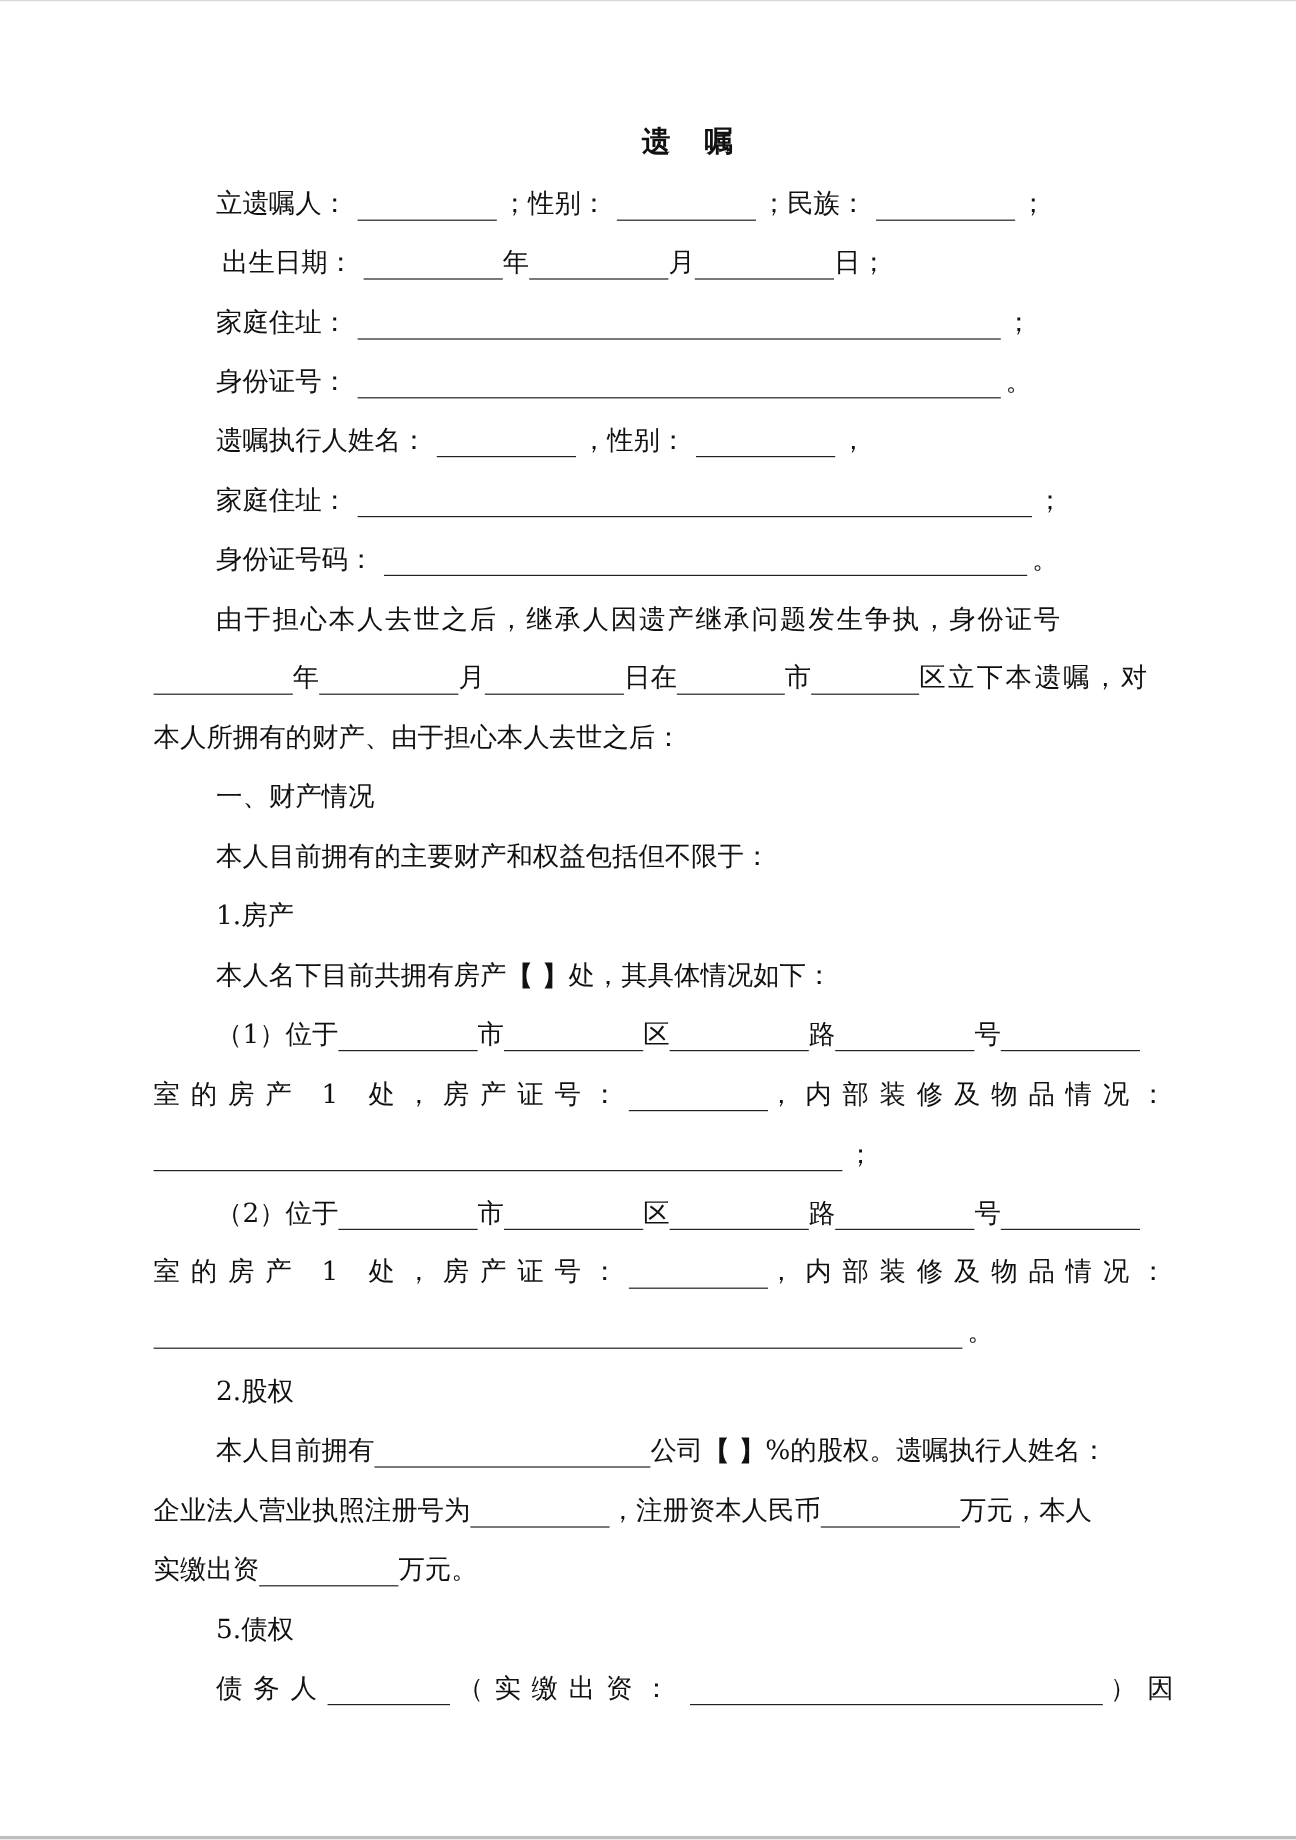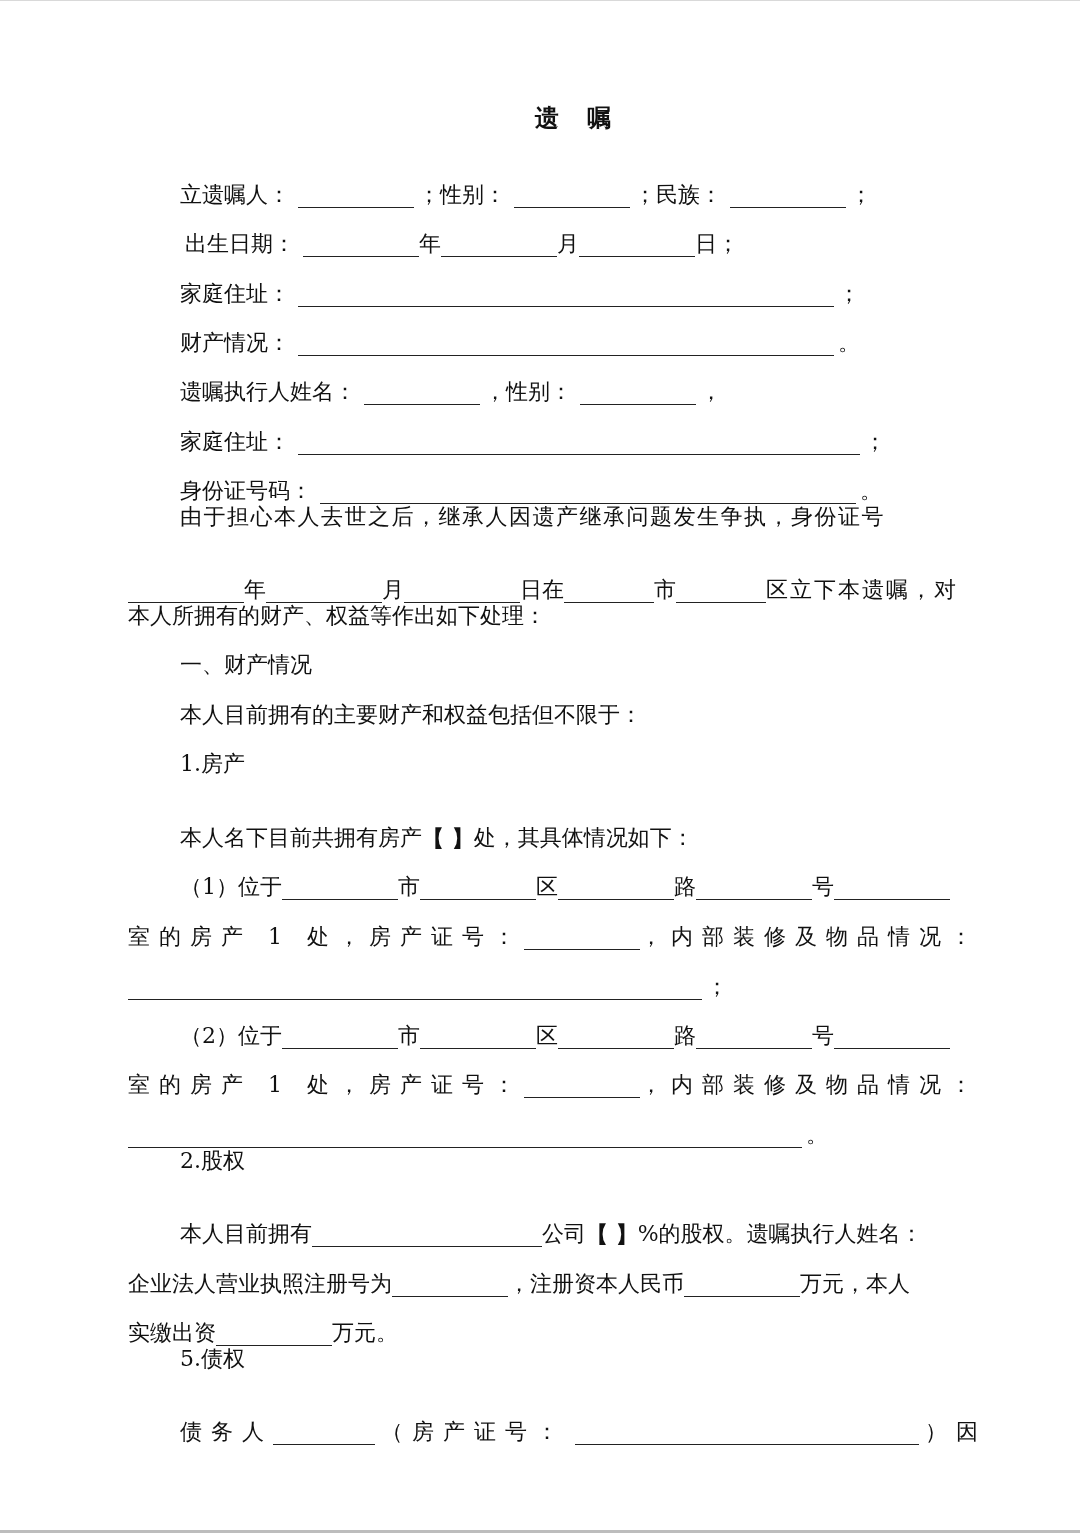--- a/index.html
+++ b/index.html
@@ -3,21 +3,21 @@
 <meta charset="utf-8">
 <style>
   html, body { margin: 0; padding: 0; background: #ffffff; }
   body { width: 1080px; height: 1533px; position: relative; overflow: hidden;
          font-family: "DejaVu Serif", "Liberation Serif", serif; color: #111; }
   .top-rule { position: absolute; left: 0; top: 0; width: 1080px; height: 1px; background: #d9d9d9; }
   .bottom-rule { position: absolute; left: 0; top: 1530px; width: 1080px; height: 3px; background: #bdbdbd; }
   .title { position: absolute; top: 102px; left: 0; width: 1156px; text-align: center;
            font-size: 24px; font-weight: bold; letter-spacing: 10px; }
   .line { position: absolute; font-size: 22px; line-height: 30px; white-space: nowrap; height: 30px; }
-  .t { display: inline-block; vertical-align: bottom; margin-top: 24px; }
+  .t { display: inline-block; vertical-align: bottom; }
   .b { display: inline-block; border-bottom: 1.5px solid #222; height: 24px; vertical-align: bottom; margin-bottom: 2px; }
   .spaced { letter-spacing: 9px; }
 </style>
 </head>
 <body>
 
 <div class="top-rule"></div>
 
 <div class="title">遗 嘱</div>
 
@@ -27,42 +27,42 @@
 
 <div class="line" style="left:185px; top:205px;">
   <span class="t">出生日期：</span><span class="b" style="width:116px;margin-left:8px;"></span><span class="t">年</span><span class="b" style="width:116px;"></span><span class="t">月</span><span class="b" style="width:116px;"></span><span class="t">日；</span>
 </div>
 
 <div class="line" style="left:180px; top:255px;">
   <span class="t">家庭住址：</span><span class="b" style="width:536px;margin-left:8px;"></span><span class="t" style="margin-left:4px;">；</span>
 </div>
 
 <div class="line" style="left:180px; top:304px;">
-  <span class="t">财产情况：</span><span class="b" style="width:536px;margin-left:8px;"></span><span class="t" style="margin-left:4px;">。</span>
+  <span class="t">身份证号：</span><span class="b" style="width:536px;margin-left:8px;"></span><span class="t" style="margin-left:4px;">。</span>
 </div>
 
 <div class="line" style="left:180px; top:353px;">
   <span class="t">遗嘱执行人姓名：</span><span class="b" style="width:116px;margin-left:8px;"></span><span class="t" style="margin-left:4px;">，</span><span class="t">性别：</span><span class="b" style="width:116px;margin-left:8px;"></span><span class="t" style="margin-left:4px;">，</span>
 </div>
 
 <div class="line" style="left:180px; top:403px;">
   <span class="t">家庭住址：</span><span class="b" style="width:562px;margin-left:8px;"></span><span class="t" style="margin-left:4px;">；</span>
 </div>
 
 <div class="line" style="left:180px; top:452px;">
   <span class="t">身份证号码：</span><span class="b" style="width:536px;margin-left:8px;"></span><span class="t" style="margin-left:4px;">。</span>
 </div>
 
 <div class="line" style="left:180px; top:502px; letter-spacing:1.5px;">由于担心本人去世之后，继承人因遗产继承问题发生争执，身份证号</div>
 
 <div class="line" style="left:128px; top:551px;">
   <span class="b" style="width:116px;"></span><span class="t">年</span><span class="b" style="width:116px;"></span><span class="t">月</span><span class="b" style="width:116px;"></span><span class="t">日在</span><span class="b" style="width:90px;"></span><span class="t">市</span><span class="b" style="width:90px;"></span><span class="t" style="letter-spacing:2px;">区立下本遗嘱，对</span>
 </div>
 
-<div class="line" style="left:128px; top:601px;">本人所拥有的财产、权益等作出如下处理：</div>
+<div class="line" style="left:128px; top:601px;">本人所拥有的财产、由于担心本人去世之后：</div>
 
 <div class="line" style="left:180px; top:650px;">一、财产情况</div>
 <div class="line" style="left:180px; top:700px;">本人目前拥有的主要财产和权益包括但不限于：</div>
 
 <div class="line" style="left:180px; top:749px;">1.房产</div>
 
 <div class="line" style="left:180px; top:799px;">
   <span class="t">本人名下目前共拥有房产</span><span class="t" style="font-weight:bold;">【  】</span><span class="t">处，其具体情况如下：</span>
 </div>
 
@@ -92,16 +92,16 @@
 </div>
 <div class="line" style="left:128px; top:1245px;">
   <span class="t">企业法人营业执照注册号为</span><span class="b" style="width:116px;"></span><span class="t">，注册资本人民币</span><span class="b" style="width:116px;"></span><span class="t">万元，本人</span>
 </div>
 <div class="line" style="left:128px; top:1294px;">
   <span class="t">实缴出资</span><span class="b" style="width:116px;"></span><span class="t">万元。</span>
 </div>
 
 <div class="line" style="left:180px; top:1344px;">5.债权</div>
 <div class="line" style="left:180px; top:1393px;">
-  <span class="t spaced">债务人</span><span class="b" style="width:102px;"></span><span class="t spaced" style="margin-left:6px;">（房产证号：</span><span class="b" style="width:344px;margin-left:8px;"></span><span class="t spaced" style="margin-left:6px;">）因</span>
+  <span class="t spaced">债务人</span><span class="b" style="width:102px;"></span><span class="t spaced" style="margin-left:6px;">（实缴出资：</span><span class="b" style="width:344px;margin-left:8px;"></span><span class="t spaced" style="margin-left:6px;">）因</span>
 </div>
 
 <div class="bottom-rule"></div>
 
 </body></html>

